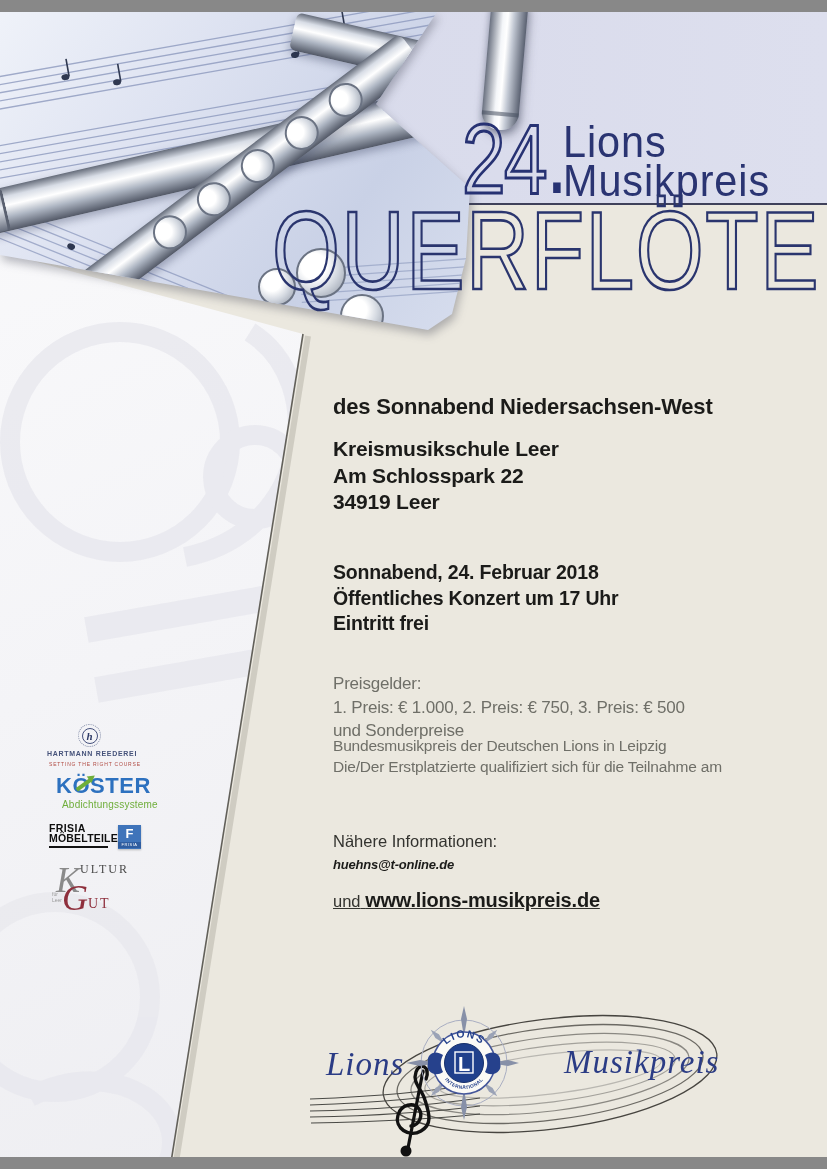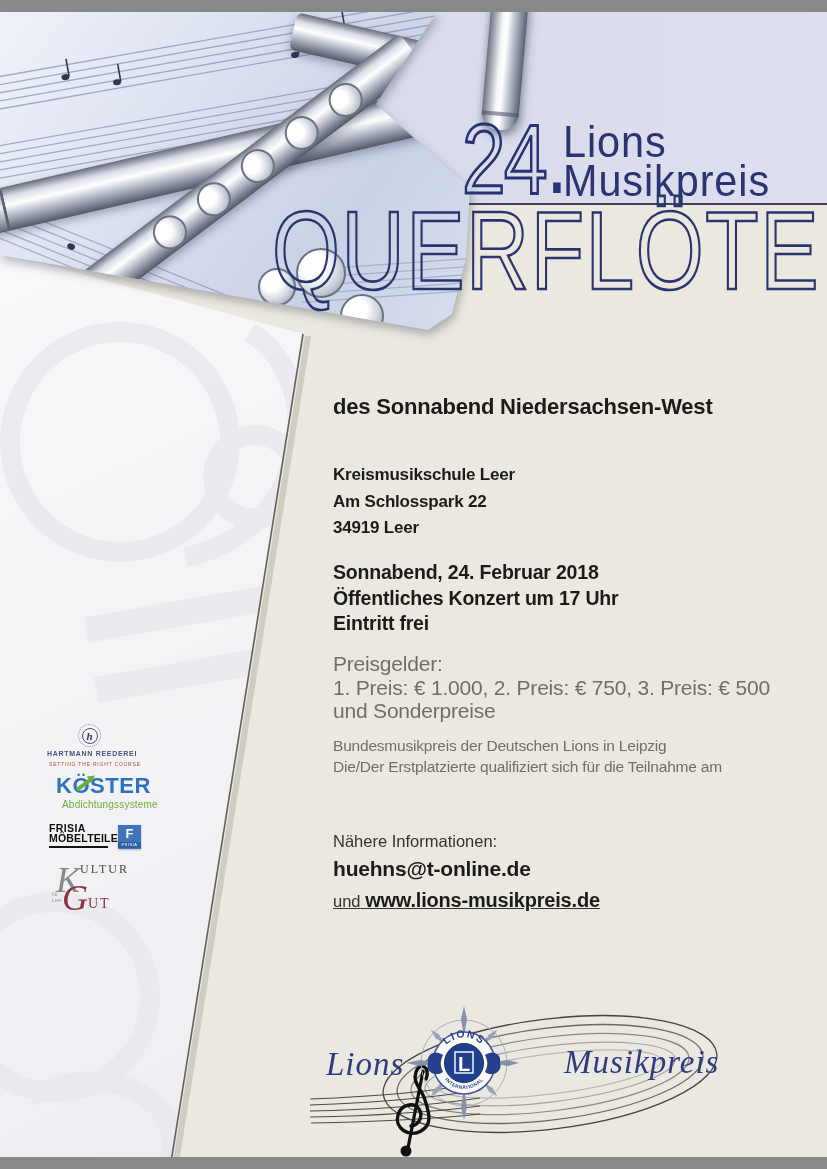--- a/index.html
+++ b/index.html
@@ -58,26 +58,26 @@
   .t-brand1{position:absolute;left:563px;top:107px;font-size:45px;line-height:1;letter-spacing:1px;
     color:#2a3472;transform:scaleX(.92);transform-origin:left top;white-space:nowrap;}
   .t-brand2{position:absolute;left:563px;top:146px;font-size:45px;line-height:1;letter-spacing:1px;
     color:#2a3472;transform:scaleX(.92);transform-origin:left top;white-space:nowrap;}
   .t-instr{position:absolute;left:272px;top:183px;font-size:112px;line-height:1;letter-spacing:2px;
     color:transparent;-webkit-text-stroke:2.7px #2a356e;
     transform:scaleX(.78);transform-origin:left top;white-space:nowrap;}
   
   .col{position:absolute;left:333px;color:#1b1b19;}
   .subtitle{top:382px;font-size:22px;font-weight:bold;letter-spacing:-.2px;}
-  .venue{top:450px;font-size:17px;font-weight:bold;line-height:26.5px;letter-spacing:-.2px;}
+  .venue{top:424px;font-size:21px;font-weight:bold;line-height:26.5px;letter-spacing:-.2px;}
   .event{top:548px;font-size:19.5px;font-weight:bold;line-height:25.5px;letter-spacing:-.2px;}
-  .prizes{top:640px;font-size:21px;line-height:23.5px;color:#6f6f68;letter-spacing:-.2px;}
+  .prizes{top:660px;font-size:17px;line-height:23.5px;color:#6f6f68;letter-spacing:-.2px;}
   .qualif{top:724px;font-size:15.5px;line-height:20.5px;color:#6f6f68;letter-spacing:-.2px;}
   .info-h{top:820px;font-size:16.5px;color:#33332f;}
-  .email{top:845px;font-size:21px;font-weight:bold;letter-spacing:-.2px;}
+  .email{top:845px;font-size:13px;font-weight:bold;letter-spacing:-.2px;font-style:italic;}
   .webline{top:877px;font-size:16.5px;color:#33332f;text-decoration:underline;}
   .webline .site{font-size:20px;font-weight:bold;color:#1b1b19;letter-spacing:-.2px;}
   
   .sp-head{position:absolute;left:47px;top:661px;font-size:14px;line-height:21px;color:#1e1e1c;letter-spacing:-.2px;}
   .hartmann{position:absolute;left:47px;top:710px;width:150px;}
   .h-ring{position:absolute;left:31px;top:2px;width:21px;height:21px;border:1px dotted #8a93ad;border-radius:50%;}
   .h-ring-in{position:absolute;left:34.5px;top:5.5px;width:14px;height:14px;border:1.5px solid #44507c;border-radius:50%;
     text-align:center;font-family:"Liberation Serif",serif;font-style:italic;font-weight:bold;
     font-size:11px;line-height:14px;color:#2d3a66;}
   .h-name{position:absolute;left:0px;top:28px;width:150px;text-align:left;font-size:7px;letter-spacing:.7px;

